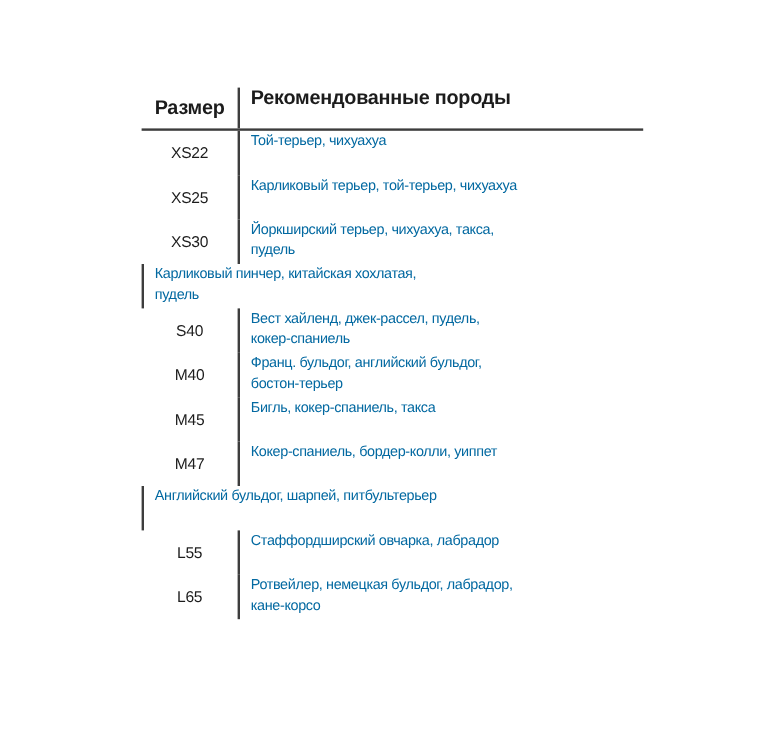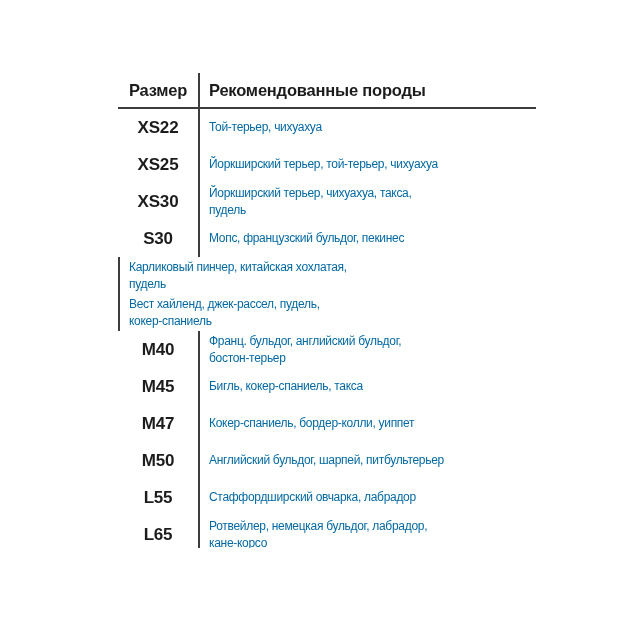--- a/index.html
+++ b/index.html
@@ -32,33 +32,33 @@
     display: flex;
     align-items: center;
     justify-content: center;
     text-align: center;
   }
   .col-breeds {
     flex: 1;
     border-left: 2px solid #3d3d3d;
     padding-left: 9px;
     display: flex;
-    align-items: center;
+    align-items: flex-start;
     min-width: 0;
   }
   .header-label {
     font-weight: 700;
     font-size: 16.5px;
     letter-spacing: -0.2px;
     color: #1c1c1c;
     white-space: nowrap;
   }
   .size-label {
-    font-weight: 700;
-    font-size: 17px;
+    font-weight: 400;
+    font-size: 13px;
     letter-spacing: -0.2px;
     color: #1c1c1c;
   }
   .breeds-text {
     font-size: 12px;
     line-height: 16.5px;
     letter-spacing: -0.3px;
     color: #0369a1;
     white-space: pre-line;
   }
@@ -86,51 +86,46 @@
     <div class="col-breeds">
       <span class="breeds-text">Той-терьер, чихуахуа</span>
     </div>
   </div>
 
   <div class="row">
     <div class="col-size">
       <span class="size-label">XS25</span>
     </div>
     <div class="col-breeds">
-      <span class="breeds-text">Йоркширский терьер, той-терьер, чихуахуа</span>
+      <span class="breeds-text">Карликовый терьер, той-терьер, чихуахуа</span>
     </div>
   </div>
 
   <div class="row">
     <div class="col-size">
       <span class="size-label">XS30</span>
     </div>
     <div class="col-breeds">
       <span class="breeds-text">Йоркширский терьер, чихуахуа, такса,
 пудель</span>
     </div>
   </div>
 
-  <div class="row">
-    <div class="col-size">
-      <span class="size-label">S30</span>
-    </div>
-    <div class="col-breeds">
-      <span class="breeds-text">Мопс, французский бульдог, пекинес</span>
-    </div>
-  </div>
 
   <div class="row">
     <div class="col-breeds">
       <span class="breeds-text">Карликовый пинчер, китайская хохлатая,
 пудель</span>
     </div>
   </div>
 
   <div class="row">
+    <div class="col-size">
+      <span class="size-label">S40</span>
+    </div>
     <div class="col-breeds">
       <span class="breeds-text">Вест хайленд, джек-рассел, пудель,
 кокер-спаниель</span>
     </div>
   </div>
 
   <div class="row">
     <div class="col-size">
       <span class="size-label">M40</span>
     </div>
@@ -152,23 +147,20 @@
   <div class="row">
     <div class="col-size">
       <span class="size-label">M47</span>
     </div>
     <div class="col-breeds">
       <span class="breeds-text">Кокер-спаниель, бордер-колли, уиппет</span>
     </div>
   </div>
 
   <div class="row">
-    <div class="col-size">
-      <span class="size-label">M50</span>
-    </div>
     <div class="col-breeds">
       <span class="breeds-text">Английский бульдог, шарпей, питбультерьер</span>
     </div>
   </div>
 
   <div class="row">
     <div class="col-size">
       <span class="size-label">L55</span>
     </div>
     <div class="col-breeds">

